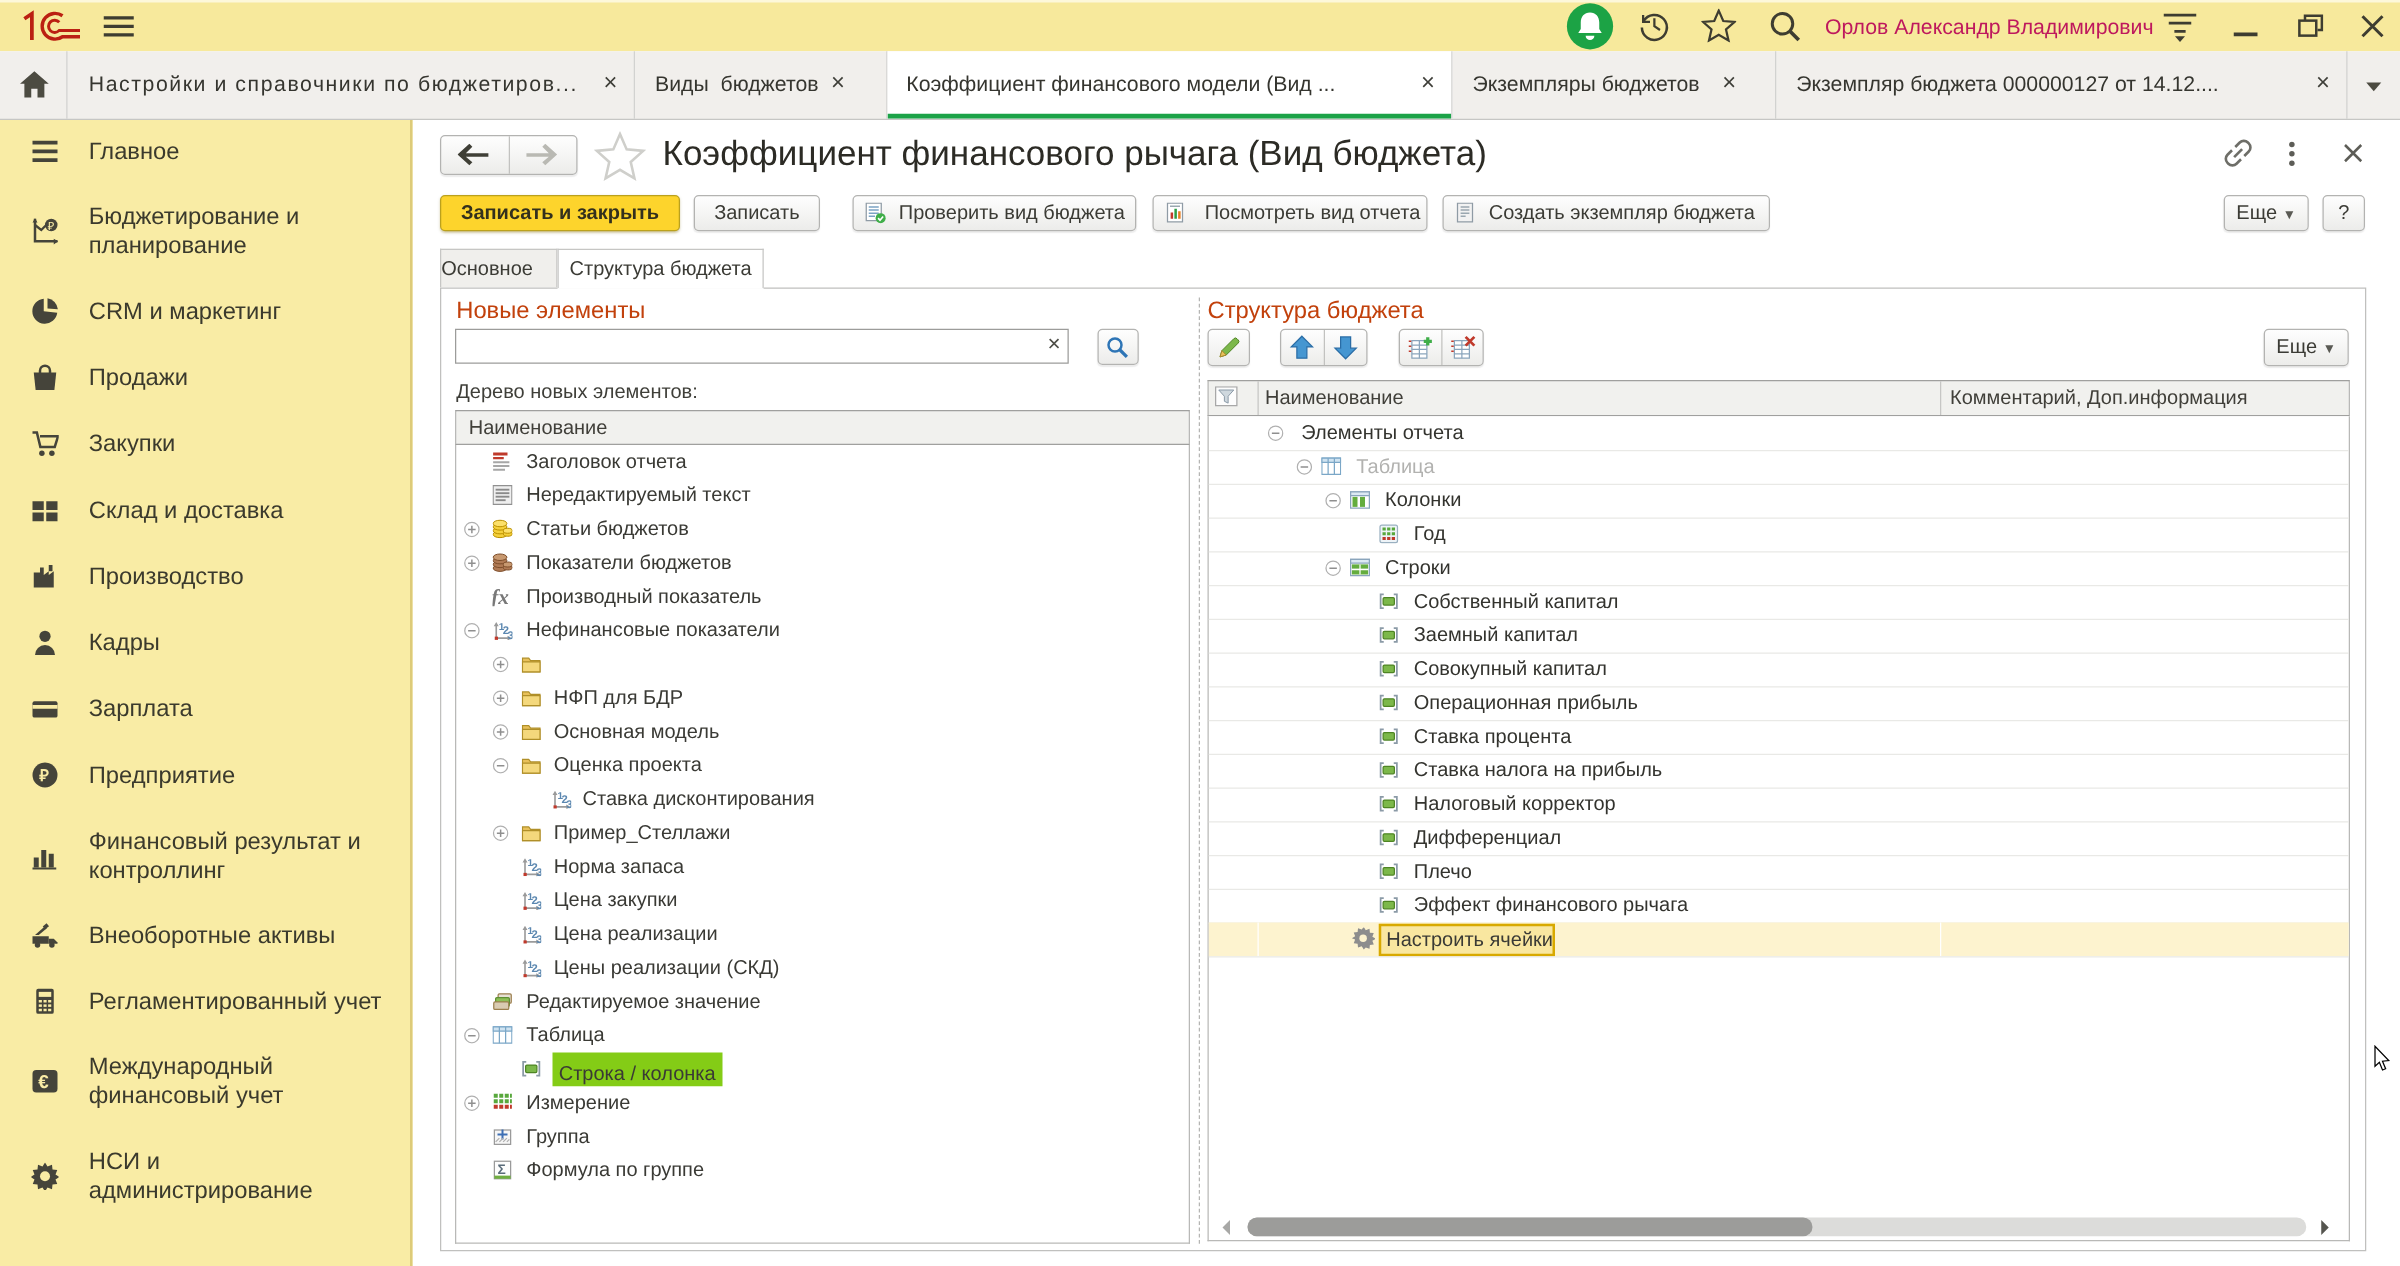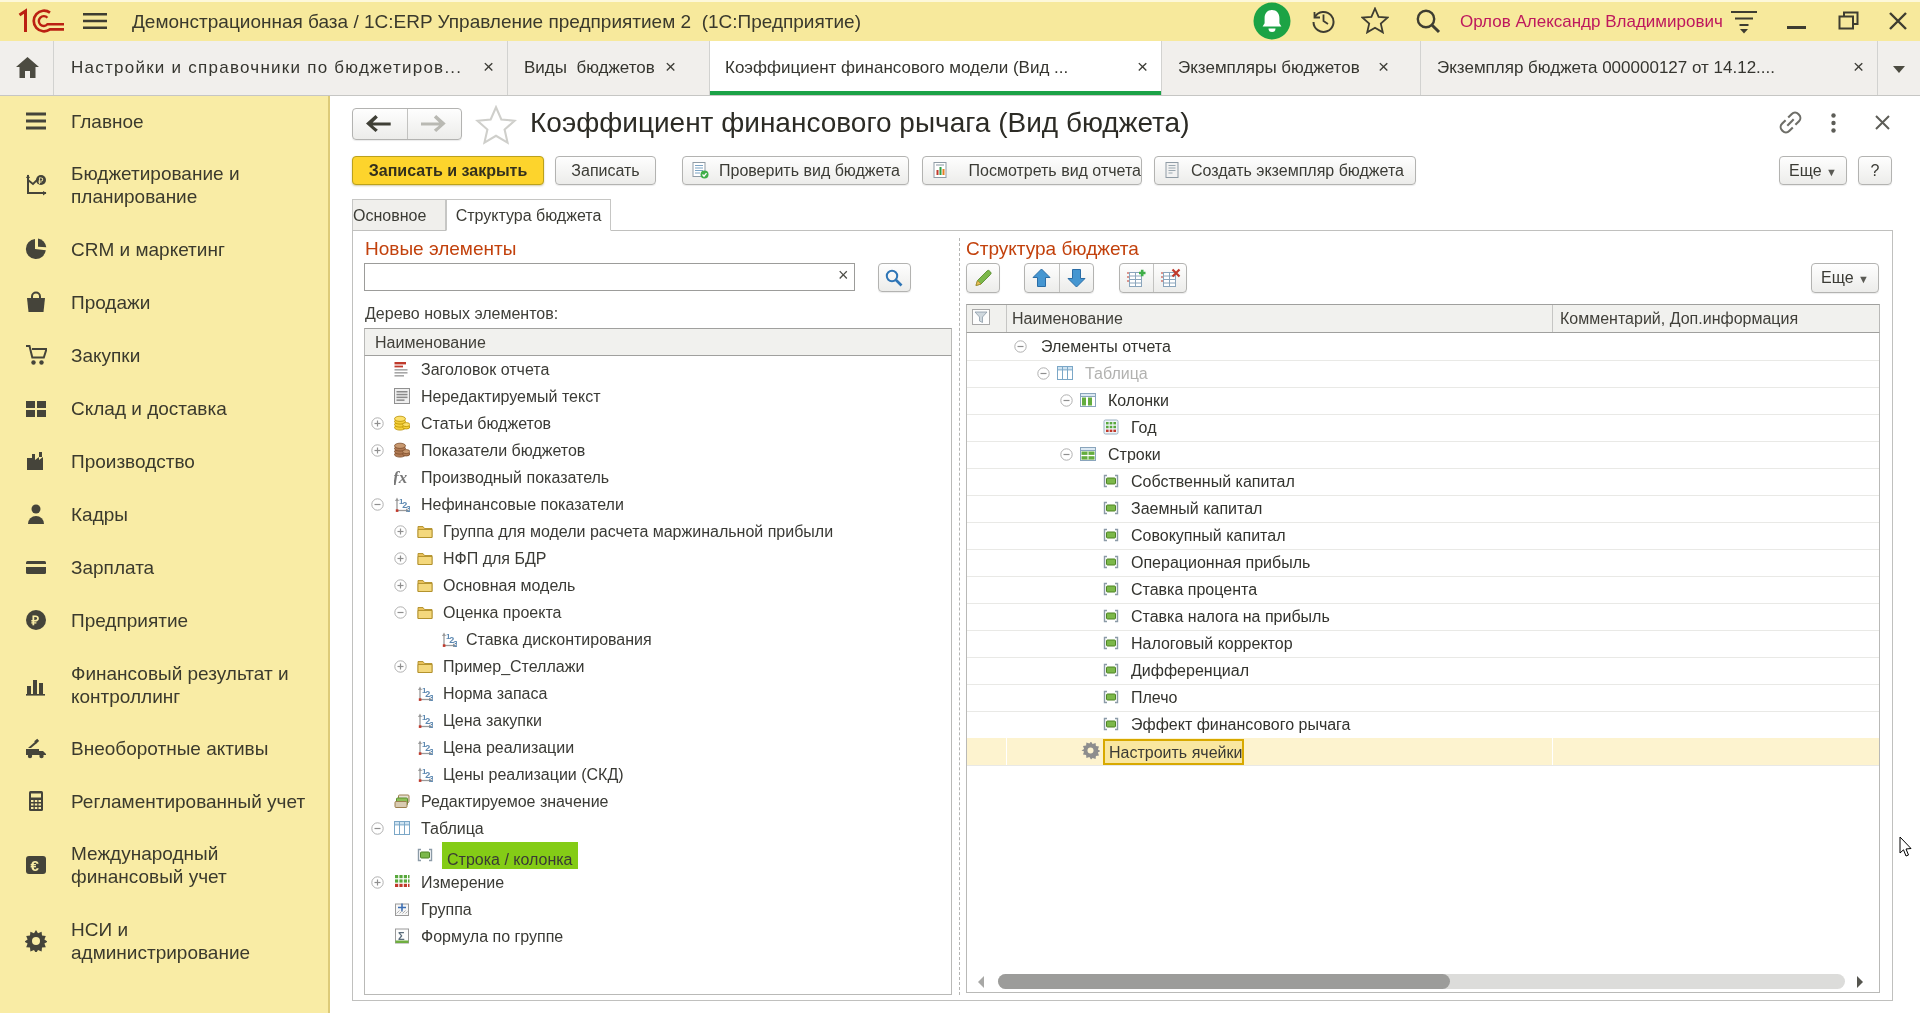--- a/index.html
+++ b/index.html
@@ -26,21 +26,20 @@
 <path d="M2.5 7 L8.5 3 L8.5 24" stroke-width="3"></path>
 <path d="M33 4.6 A10.3 10.3 0 1 0 33 21.4 L47 21.4" stroke-width="2.7"></path>
 <path d="M30.4 9.8 A4.9 4.9 0 1 0 30.4 16.3 L47 16.3" stroke-width="2.4"></path>
 </g>
     </svg>
 <svg class="abs" style="left:82px;top:12px" width="26" height="18" viewBox="0 0 26 18">
 <g stroke="#3e3d31" stroke-width="2.6">
         <path d="M1 2.2h24M1 9h24M1 15.8h24"></path>
       </g>
     </svg>
-<div class="abs" style="left:132px;top:0;height:41px;line-height:43px;font-size:19px;color:#3a392c">Демонстрационная база / 1С:ERP Управление предприятием 2&nbsp; (1С:Предприятие)</div>
 <svg class="abs" style="left:1253px;top:2px" width="38" height="38" viewBox="0 0 38 38">
 <circle cx="19" cy="19" r="18.5" fill="#1ca345"></circle>
 <path d="M19 8 c4.6 0 7.4 3.4 7.4 8 v5.2 l2 3.2 H9.6 l2-3.2 V16 c0-4.6 2.8-8 7.4-8 z" fill="#fff"></path>
 <path d="M15.5 26.5 a3.5 3.5 0 0 0 7 0 z" fill="#fff"></path>
     </svg>
 <svg class="abs" style="left:1310px;top:7px" width="27" height="27" viewBox="0 0 27 27">
 <g fill="none" stroke="#3e3d31" stroke-width="2">
 <path d="M4.5 5 v5.5 h5.5" stroke-width="1.8"></path>
 <path d="M4.8 10 a10 10 0 1 1 -1.3 5"></path>
 <path d="M13.5 7.5 v6.5 l4.5 3" stroke-width="1.8"></path>
@@ -253,21 +252,21 @@
 <div class="btn" style="left:555px;top:156px;width:101px;height:29px;line-height:27px">Записать</div>
 <div class="btn" style="left:682px;top:156px;width:227px;height:29px;line-height:27px;text-align:left;padding-left:36px">Проверить вид бюджета</div>
 <svg class="abs" style="left:692px;top:162px" width="17" height="17" viewBox="0 0 17 17">
       <rect x="1" y="0.5" width="12" height="14" fill="#fff" stroke="#8f9ba5"></rect>
       <g stroke="#7ba3c4" stroke-width="1.2">
         <path d="M3 3.5h8M3 6h8M3 8.5h8M3 11h5"></path>
       </g>
       <circle cx="12.5" cy="12.5" r="4" fill="#3fae49"></circle>
       <path d="M10.5 12.5 l1.5 1.7 2.5-3" stroke="#fff" stroke-width="1.3" fill="none"></path>
     </svg>
-<div class="btn" style="left:922px;top:156px;width:220px;height:29px;line-height:27px;text-align:right;padding-left:36px">Посмотреть вид отчета</div>
+<div class="btn" style="left:922px;top:156px;width:220px;height:29px;line-height:27px;text-align:center;padding-left:36px">Посмотреть вид отчета</div>
 <svg class="abs" style="left:932px;top:162px" width="17" height="17" viewBox="0 0 17 17">
       <rect x="2" y="0.5" width="12" height="15" fill="#fff" stroke="#8f9ba5"></rect>
       <rect x="4.5" y="8" width="2" height="5" fill="#c0392b"></rect>
       <rect x="7.5" y="5" width="2" height="8" fill="#2e9e45"></rect>
       <rect x="10.5" y="7" width="2" height="6" fill="#e67e22"></rect>
       <path d="M4 3 h8" stroke="#9aa7b0" stroke-width="1.2"></path>
     </svg>
 <div class="btn" style="left:1154px;top:156px;width:262px;height:29px;line-height:27px;text-align:left;padding-left:36px">Создать экземпляр бюджета</div>
 <svg class="abs" style="left:1164px;top:162px" width="17" height="17" viewBox="0 0 17 17">
       <rect x="2" y="0.5" width="12" height="15" fill="#f2f2f2" stroke="#8f9ba5"></rect>
@@ -365,21 +364,20 @@
 <div class="row" style="left:421px;top:491px">Нефинансовые показатели</div>
 <svg class="abs" style="left:394px;top:525px" width="13" height="13" viewBox="0 0 13 13">
       <circle cx="6.5" cy="6.5" r="5.7" fill="#fff" stroke="#b0b0b0"></circle>
       <path d="M3.5 6.5 h6" stroke="#8f8f8f" stroke-width="1.2"></path>
       <path d="M6.5 3.5 v6" stroke="#8f8f8f" stroke-width="1.2"></path>
     </svg>
 <svg class="abs" style="left:417px;top:523px" width="16" height="16" viewBox="0 0 16 16">
       <path d="M1 3.5 h5 l1.5 2 h7.5 v9 h-14 z" fill="#e8c05a" stroke="#b08f28" stroke-width="0.9"></path>
       <path d="M1 6.5 h14 v8 h-14 z" fill="#f4d87c" stroke="#b08f28" stroke-width="0.9"></path>
     </svg>
-<div class="row" style="left:443px;top:518px">Группа для модели расчета маржинальной прибыли</div>
 <svg class="abs" style="left:394px;top:552px" width="13" height="13" viewBox="0 0 13 13">
       <circle cx="6.5" cy="6.5" r="5.7" fill="#fff" stroke="#b0b0b0"></circle>
       <path d="M3.5 6.5 h6" stroke="#8f8f8f" stroke-width="1.2"></path>
       <path d="M6.5 3.5 v6" stroke="#8f8f8f" stroke-width="1.2"></path>
     </svg>
 <svg class="abs" style="left:417px;top:550px" width="16" height="16" viewBox="0 0 16 16">
       <path d="M1 3.5 h5 l1.5 2 h7.5 v9 h-14 z" fill="#e8c05a" stroke="#b08f28" stroke-width="0.9"></path>
       <path d="M1 6.5 h14 v8 h-14 z" fill="#f4d87c" stroke="#b08f28" stroke-width="0.9"></path>
     </svg>
 <div class="row" style="left:443px;top:545px">НФП для БДР</div>

